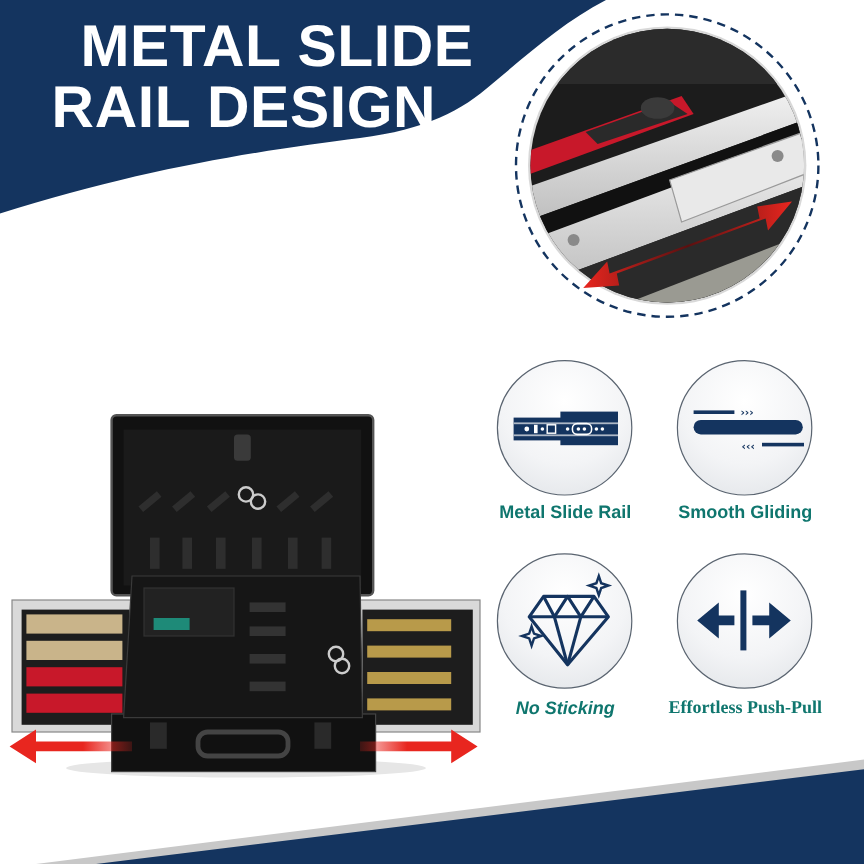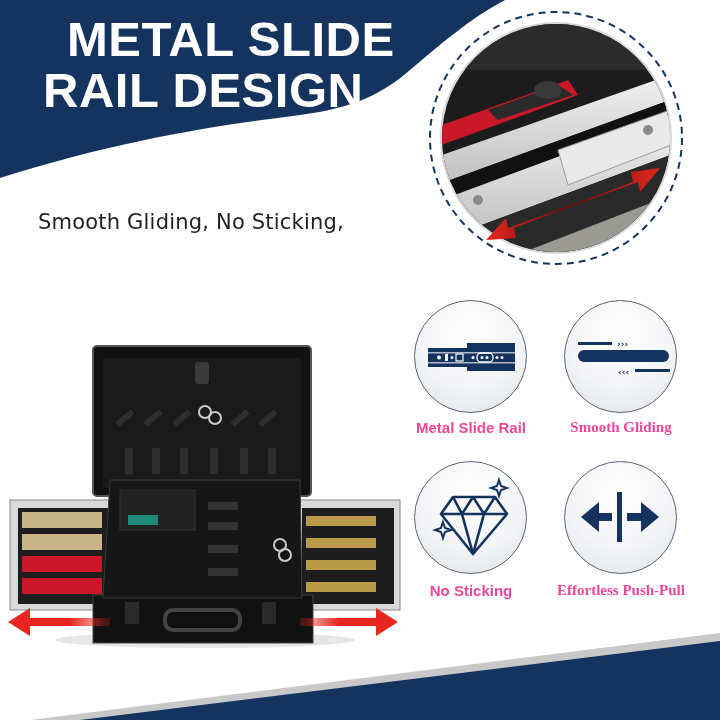--- a/index.html
+++ b/index.html
@@ -2,42 +2,41 @@
 <html><head>
 <meta charset="utf-8">
 <style>
   html, body { margin:0; padding:0; }
   body { width:720px; height:720px; position:relative; overflow:hidden; background:#ffffff; font-family:"Liberation Sans", sans-serif; }
   #bg-svg { position:absolute; left:0; top:0; width:720px; height:720px; }
   .headline { position:absolute; left:27px; color:#ffffff; font-family:"Liberation Sans", sans-serif; font-weight:bold; font-size:49px; line-height:54px; letter-spacing:0.5px; }
   .subtitle { position:absolute; left:38px; top:206px; color:#1f1f1f; font-family:"DejaVu Sans", sans-serif; font-size:21px; line-height:33px; letter-spacing:0.2px; }
   .feature-circle { position:absolute; width:113px; height:113px; border-radius:50%; border:1.5px solid #5a6470; box-sizing:border-box;
     background: radial-gradient(circle at 50% 30%, #ffffff 0%, #f3f4f6 55%, #dfe2e6 100%); }
-  .feature-label { position:absolute; width:160px; text-align:center; font-family:"Liberation Sans", sans-serif; font-weight:bold; font-size:15px; color:#ec4899; }
+  .feature-label { position:absolute; width:160px; text-align:center; font-family:"Liberation Sans", sans-serif; font-weight:bold; font-size:15px; color:#0f766e; }
   .feature-circle svg { position:absolute; left:0; top:0; width:110px; height:110px; }
   #inset { position:absolute; left:428px; top:10px; width:256px; height:256px; }
   #case { position:absolute; left:0; top:340px; width:410px; height:310px; }
 </style>
 </head>
 <body>
 
 <svg id="bg-svg" viewBox="0 0 720 720">
 
   <path d="M0,0 L505,0 C470,18 440,45 410,70 C385,92 355,108 300,115 C220,125 120,140 0,178 Z" fill="#14345f"></path>
 
   <path d="M30,720 L720,633 L720,720 Z" fill="#c8c8c8"></path>
 
   <path d="M80,720 L720,641 L720,720 Z" fill="#14345f"></path>
 </svg>
 
 <div class="headline" style="top:12px;margin-left:40px;">METAL SLIDE</div>
 <div class="headline" style="top:63px;margin-left:16px;">RAIL DESIGN</div>
 
 <div class="subtitle">
-  <div>Smooth Gliding, No Sticking,</div>
 </div>
 
 <svg id="inset" viewBox="0 0 256 256">
   <defs>
     <clipPath id="insetClip">
         <circle cx="128" cy="128" r="114"></circle>
       </clipPath>
     <linearGradient id="railGrad" x1="0" y1="0" x2="0" y2="1">
       <stop offset="0" stop-color="#f4f4f4"></stop>
       <stop offset="1" stop-color="#bdbdbd"></stop>
@@ -176,36 +175,36 @@
 
 <div class="feature-circle" style="left:564px; top:300px;">
   <svg viewBox="0 0 110 110">
     <rect x="13" y="41" width="34" height="3" fill="#14345f"></rect>
     <text x="52" y="46" font-family="DejaVu Sans, sans-serif" font-size="9" font-weight="bold" fill="#14345f">›››</text>
     <rect x="13" y="49" width="91" height="12" rx="6" fill="#14345f"></rect>
     <text x="53" y="74" font-family="DejaVu Sans, sans-serif" font-size="9" font-weight="bold" fill="#14345f">‹‹‹</text>
     <rect x="70" y="68" width="35" height="3" fill="#14345f"></rect>
   </svg>
 </div>
-<div class="feature-label" style="left:541px; top:419px;font-family:Liberation Serif, serif;">Smooth Gliding</div>
+<div class="feature-label" style="left:541px; top:419px;">Smooth Gliding</div>
 
 <div class="feature-circle" style="left:414px; top:461px;">
   <svg viewBox="0 0 110 110">
     <g fill="none" stroke="#14345f" stroke-width="2.6" stroke-linejoin="round">
       <polygon points="38,35 80,35 92,52 58,92 26,52"></polygon>
       <line x1="26" y1="52" x2="92" y2="52"></line>
       <polyline points="38,35 47,52 58,35 69,52 80,35"></polyline>
       <line x1="47" y1="52" x2="58" y2="92"></line>
       <line x1="69" y1="52" x2="58" y2="92"></line>
     </g>
     <path d="M84,18 L86,24 L92,26 L86,28 L84,34 L82,28 L76,26 L82,24 Z" fill="none" stroke="#14345f" stroke-width="2"></path>
     <path d="M28,60 L30,66 L36,68 L30,70 L28,76 L26,70 L20,68 L26,66 Z" fill="none" stroke="#14345f" stroke-width="2"></path>
   </svg>
 </div>
-<div class="feature-label" style="left:391px; top:582px;">No Sticking</div>
+<div class="feature-label" style="left:391px; top:582px;font-style:italic;">No Sticking</div>
 
 <div class="feature-circle" style="left:564px; top:461px;">
   <svg viewBox="0 0 110 110">
     <rect x="52" y="30" width="5" height="50" fill="#14345f"></rect>
     <polygon points="16,55 34,40 34,51 47,51 47,59 34,59 34,70" fill="#14345f"></polygon>
     <polygon points="94,55 76,40 76,51 62,51 62,59 76,59 76,70" fill="#14345f"></polygon>
   </svg>
 </div>
 <div class="feature-label" style="left:541px; top:582px;font-family:Liberation Serif, serif;">Effortless Push-Pull</div>
 

